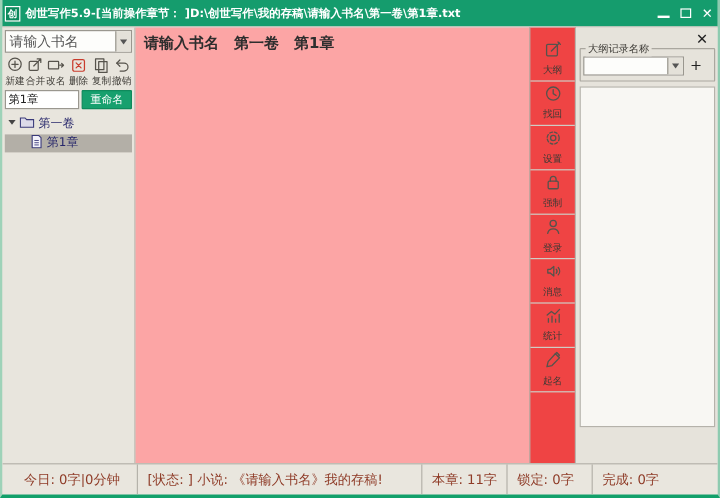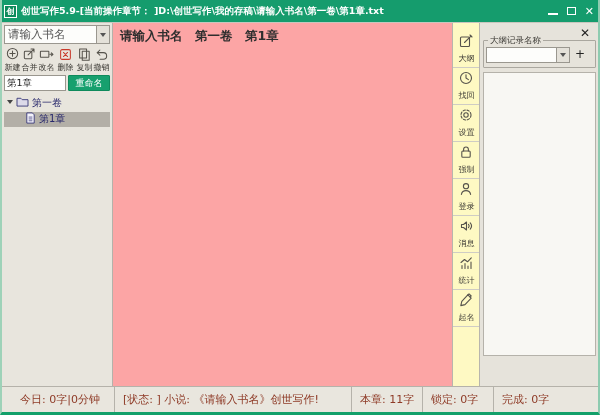--- a/index.html
+++ b/index.html
@@ -48,21 +48,21 @@
   .tree-row { display:flex; align-items:flex-start; height:14px; gap:3px; padding-left:3px; }
   .tree-caret { width:0; height:0; border:3px solid transparent; border-top:4px solid #444; margin-top:4px; }
   .tree-row.child { padding-left:21px; margin-top:2px; height:15px; }
   .tree-row.selected { background:#b3afa7; }
   .tree-label { white-space:nowrap; }
   
   .main { flex:1 1 auto; background:#fca5a5; min-width:0; }
   .editor-header { padding:5px 0 0 7px; font-size:12.5px; font-weight:bold; color:#2e2e2e;
     white-space:nowrap; }
   
-  .strip { width:28px; flex:0 0 auto; background:#fef9c3; border-left:1px solid #b8b5ad;
+  .strip { width:39px; flex:0 0 auto; background:#ef4444; border-left:1px solid #b8b5ad;
     border-right:1px solid #b8b5ad; display:flex; flex-direction:column; padding-top:8px; }
   .strip-item { display:flex; flex-direction:column; align-items:center; padding:2px 0 2px 0;
     border-bottom:1px solid #cfccc4; }
   .strip-item .slabel { font-size:8.5px; color:#3c3a35; white-space:nowrap; transform:scale(.95); }
   
   .panel { width:118px; flex:0 0 auto; background:#e6e3db; display:flex; flex-direction:column;
     padding:2px 2px 0 3px; }
   .panel-close { align-self:flex-end; font-size:12px; font-weight:bold; color:#222;
     padding:2px 6px 0 6px; line-height:1; }
   .groupbox { border:1px solid #aaa79f; border-radius:1px; margin-top:1px; padding:3px 8px 4px 2px;
@@ -284,21 +284,21 @@
           <div class="plus-btn">+</div>
         </div>
       </div>
       <div class="panel-list"></div>
     </div>
   </div>
 
   <div class="statusbar">
     <div class="scell today">今日: 0字|0分钟</div>
     <div class="ssep"></div>
-    <div class="scell status">[状态: ] 小说: 《请输入书名》创世写作!</div>
+    <div class="scell status">[状态: ] 小说: 《请输入书名》我的存稿!</div>
     <div class="ssep"></div>
     <div class="scell chapter">本章: 11字</div>
     <div class="ssep"></div>
     <div class="scell locked">锁定: 0字</div>
     <div class="ssep"></div>
     <div class="scell done">完成: 0字</div>
   </div>
 </div>
 
 </body></html>

